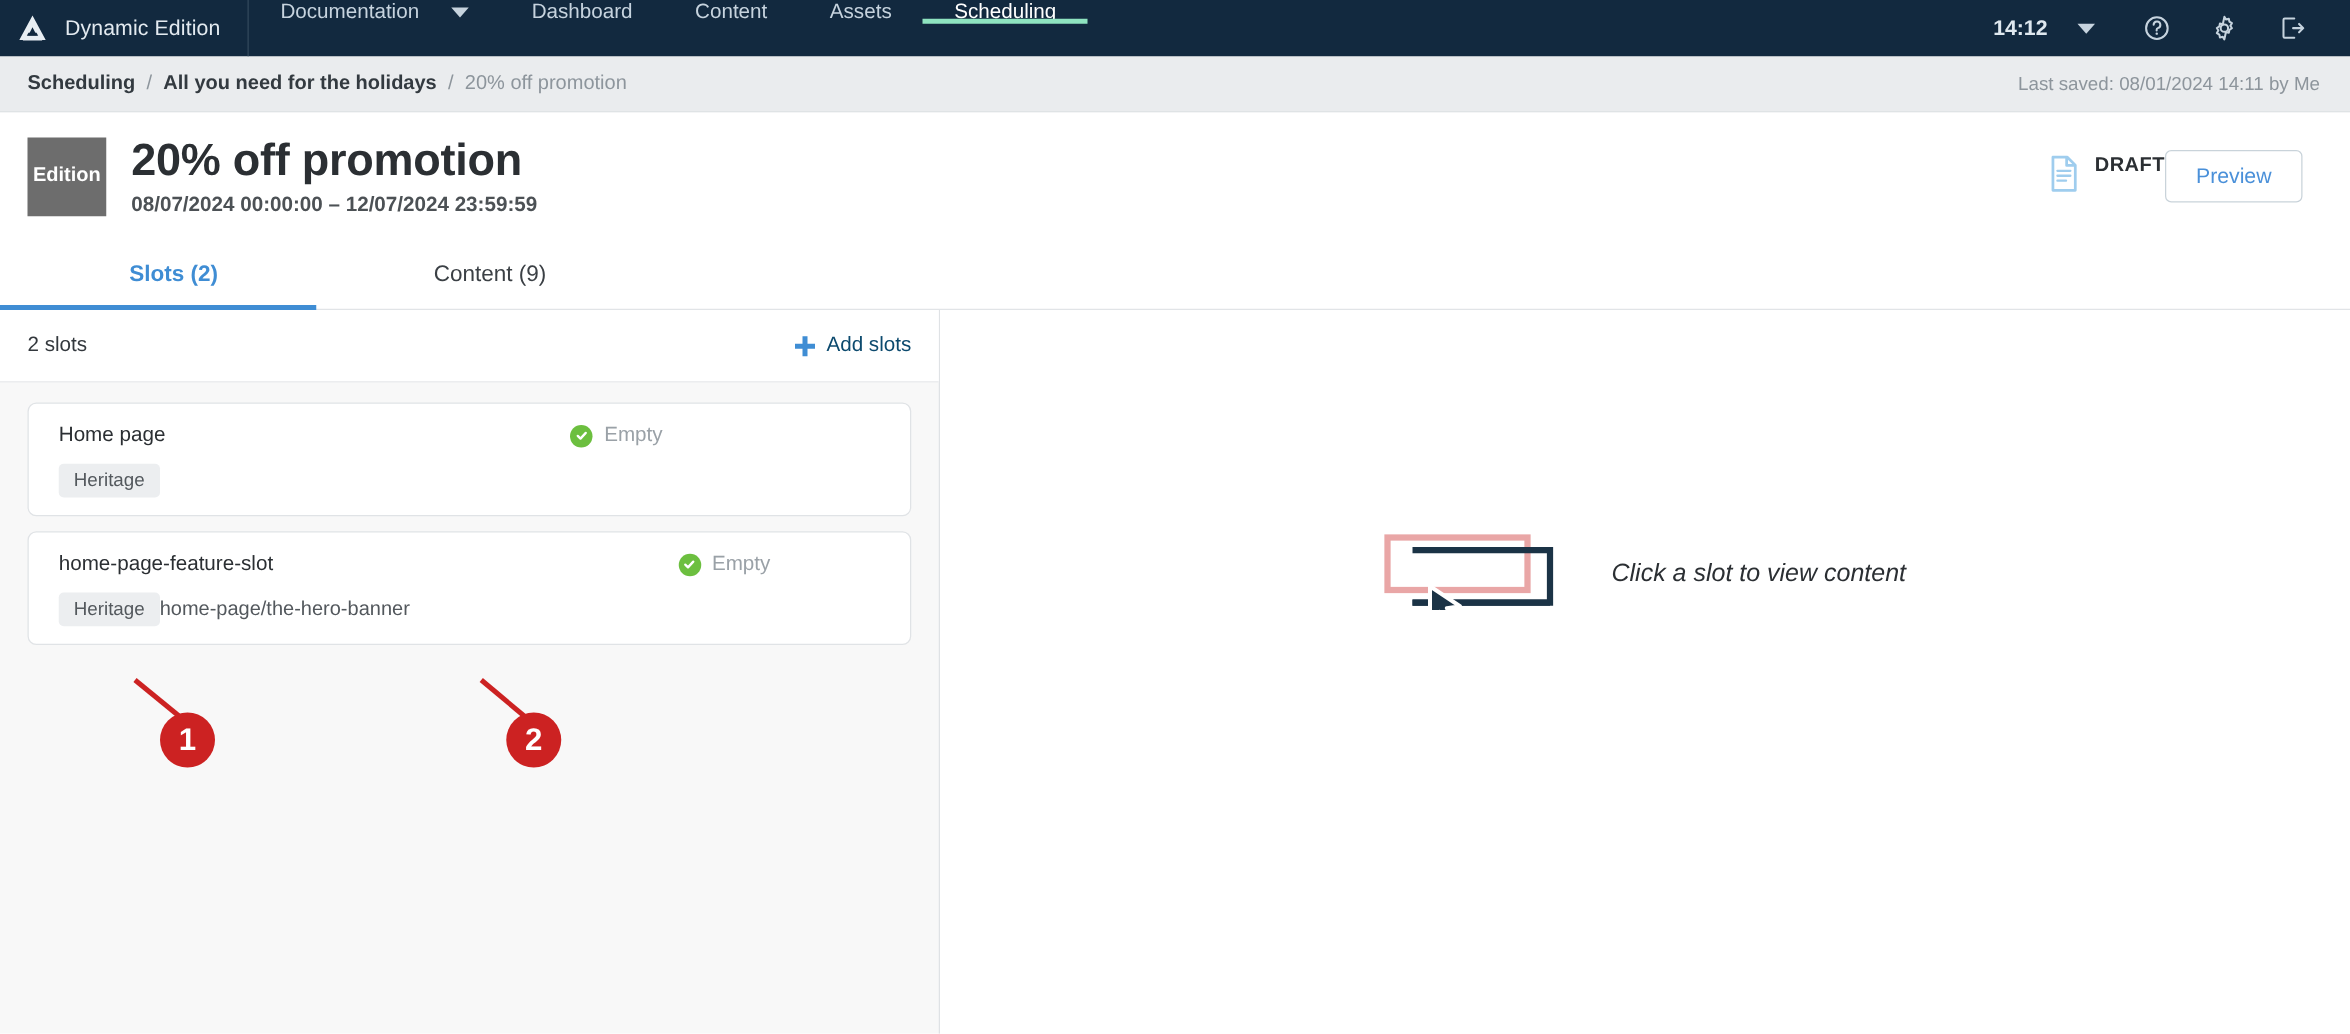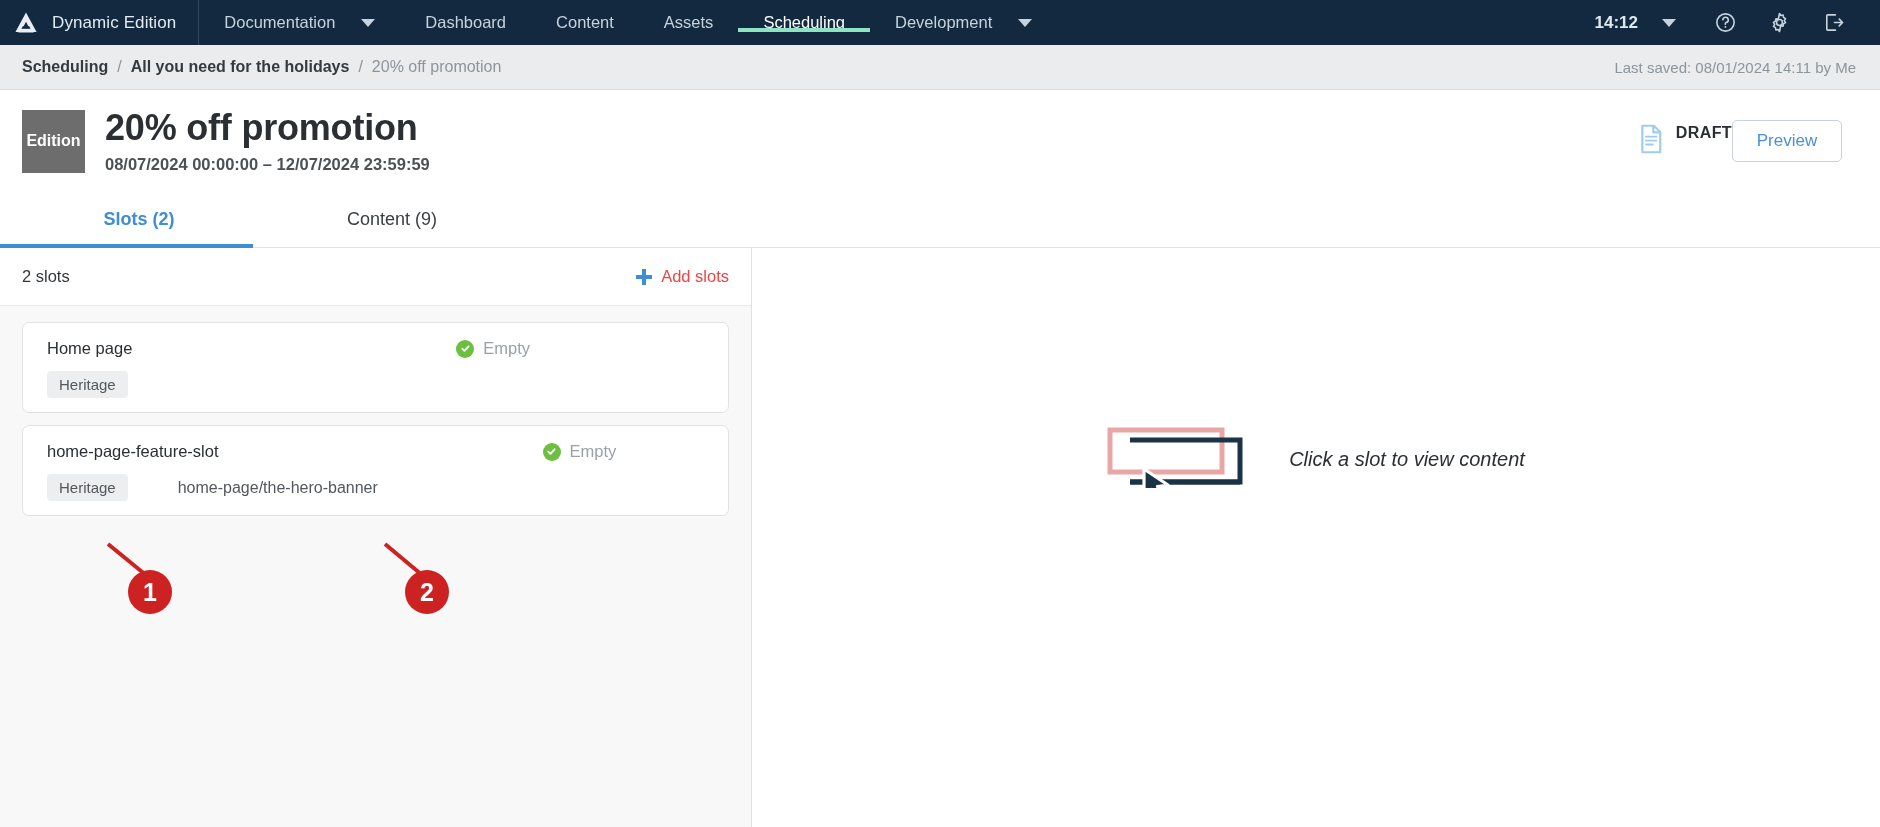--- a/index.html
+++ b/index.html
@@ -28,21 +28,21 @@
     display: flex; align-items: center;
     padding-right: 22px;
     font-size: 17px;
     color: #e3eaf0;
     letter-spacing: .1px;
   }
   .nav-sep {
     width: 1px; background: #32485c; margin: 0;
     align-self: stretch;
   }
-  .navlist { display: flex; align-items: center; }
+  .navlist { display: flex; align-items: flex-start; }
   .navitem {
     display: flex; align-items: center; gap: 26px;
     padding: 0 25px;
     color: #c6d3de;
     font-size: 16.5px;
     position: relative;
     cursor: pointer;
     white-space: nowrap;
   }
   .navitem.active { color: #ffffff; font-weight: normal; }
@@ -171,21 +171,21 @@
   }
   .slots-toolbar {
     height: 58px; background: #ffffff;
     border-bottom: 1px solid #e6e8ea;
     display: flex; align-items: center;
     padding: 0 22px;
   }
   .slots-count { font-size: 16.5px; color: #33383d; }
   .add-slots {
     margin-left: auto; display: flex; align-items: center; gap: 9px;
-    color: #ef4444; font-size: 16.5px; cursor: pointer;
+    color: #0c4a6e; font-size: 16.5px; cursor: pointer;
   }
   .plus-icon {
     position: relative; width: 16px; height: 16px; flex: 0 0 auto;
   }
   .plus-icon::before, .plus-icon::after {
     content: ""; position: absolute; background: #3f8dd4;
   }
   .plus-icon::before { left: 0; right: 0; top: 6px; height: 4px; }
   .plus-icon::after { top: 0; bottom: 0; left: 6px; width: 4px; }
 
@@ -210,21 +210,21 @@
     background: #6cbf3f;
     display: flex; align-items: center; justify-content: center;
     flex: 0 0 auto;
   }
   .slotcard-row2 { display: flex; align-items: center; margin-top: 13px; }
   .pill {
     background: #eceef0; color: #53585d;
     font-size: 15px; border-radius: 4px;
     padding: 5px 12px;
   }
-  .slot-path { margin-left: 50px; color: #53585d; font-size: 16px; }
+  .slot-path { color: #53585d; font-size: 16px; }
 
   
   .rightpane {
     flex: 1; background: #ffffff;
     display: flex; align-items: flex-start; justify-content: center;
     padding-top: 178px;
   }
   .empty-state { display: flex; align-items: center; gap: 30px; }
   .empty-text { font-size: 20px; color: #2b2f33; font-style: italic; }
 
@@ -263,24 +263,20 @@
       <span>Dashboard</span>
     </div>
     <div class="navitem">
       <span>Content</span>
     </div>
     <div class="navitem">
       <span>Assets</span>
     </div>
     <div class="navitem active">
       <span>Scheduling</span>
-    </div>
-    <div class="navitem">
-      <span>Development</span>
-      <span class="caret"></span>
     </div>
   </div>
   <div class="nav-right">
     <div class="clock">14:12</div>
     <div class="nav-caret-btn">
       <span class="caret"></span>
     </div>
     <div class="nav-icon">
       <svg width="23" height="23" viewBox="0 0 24 24" fill="none" stroke="#c6d3de" stroke-width="1.7">
         <circle cx="12" cy="12" r="9"></circle>

